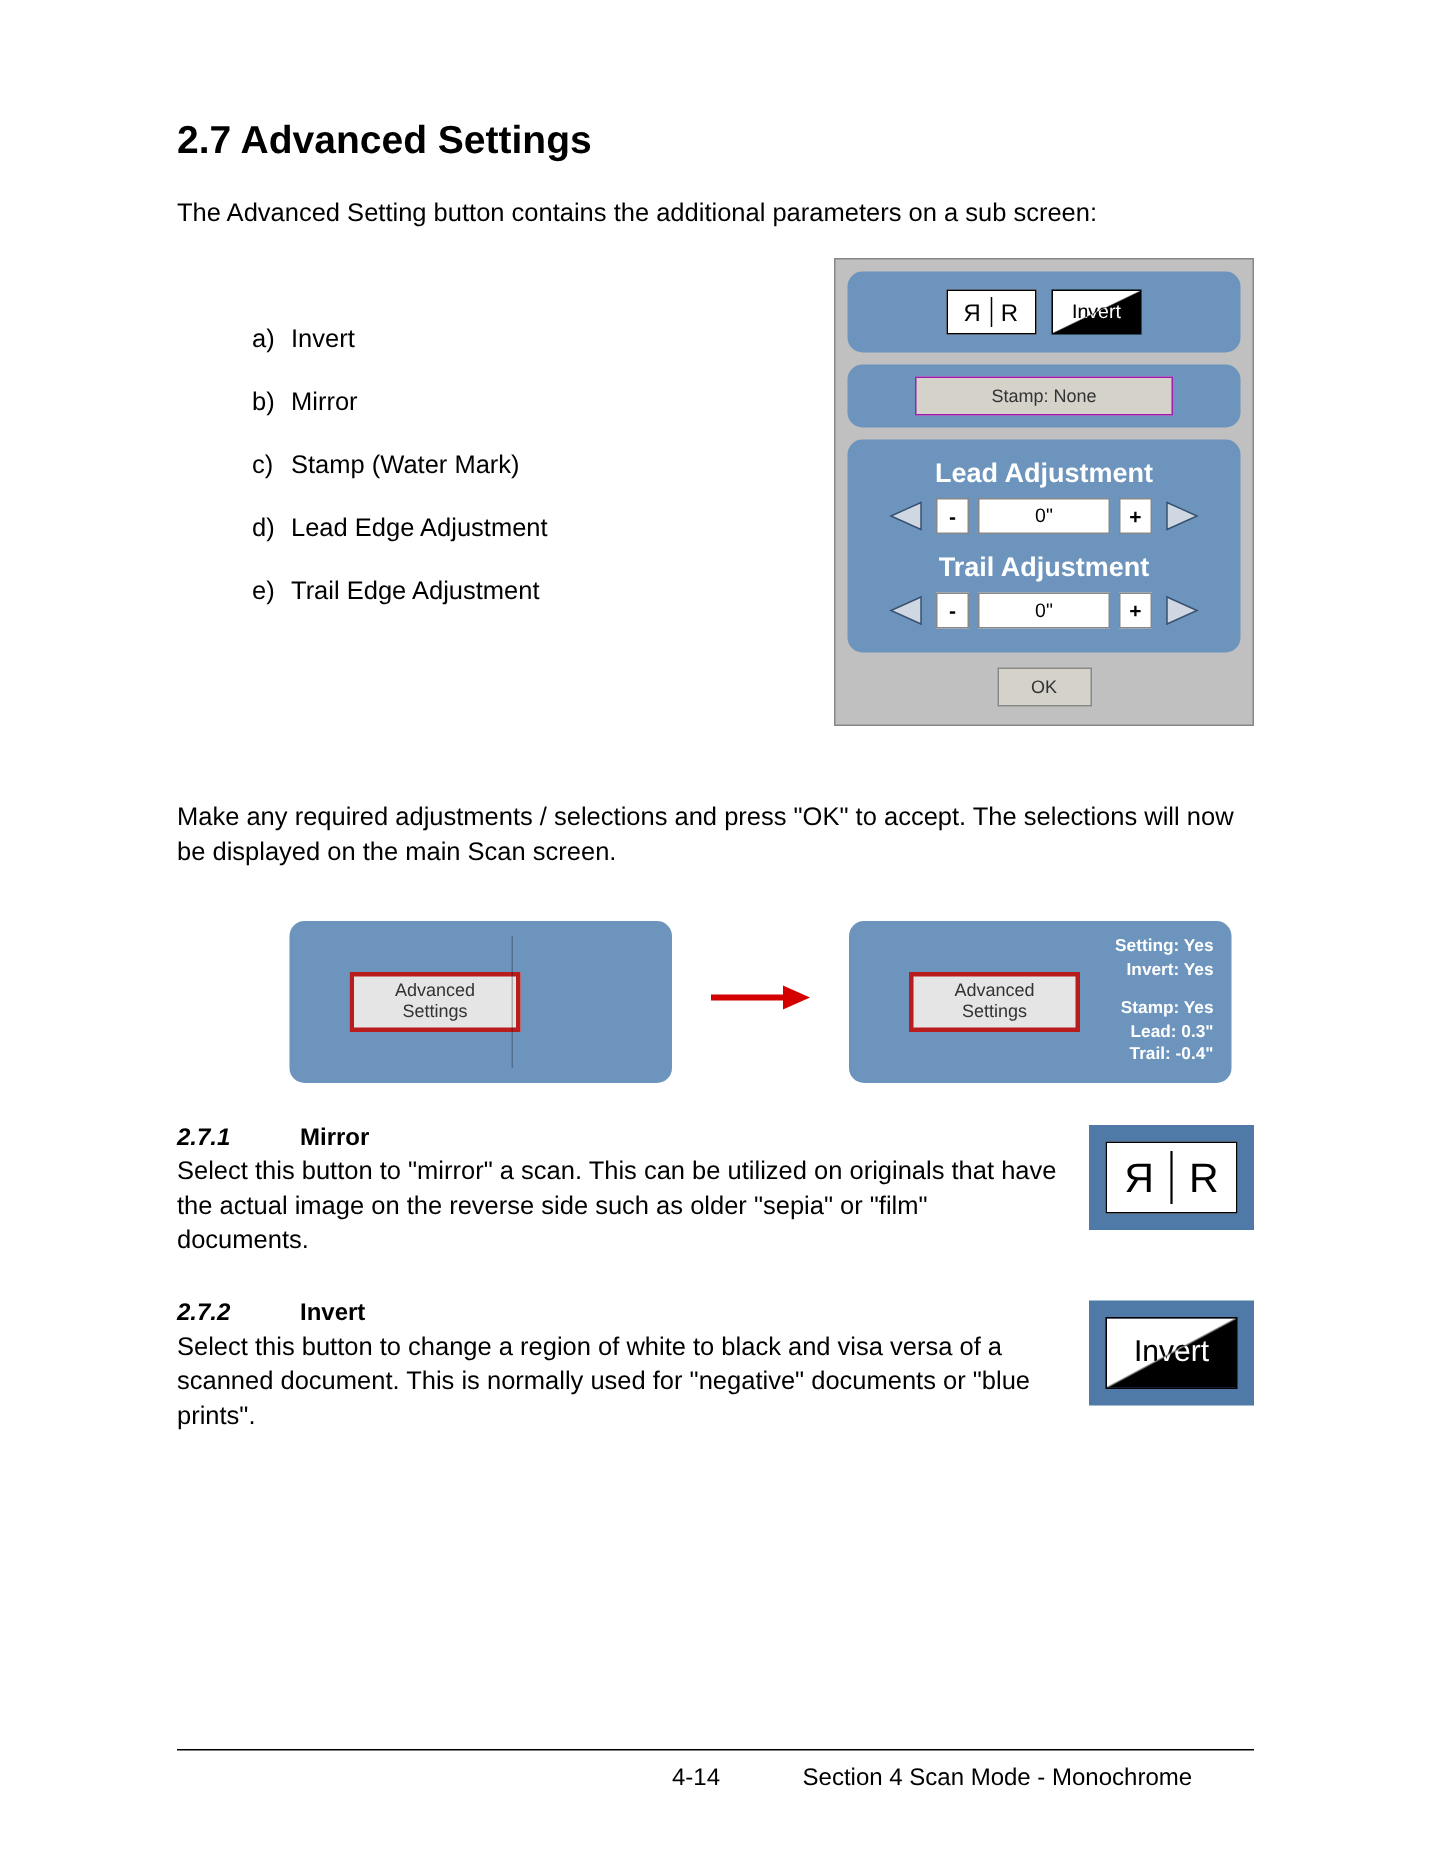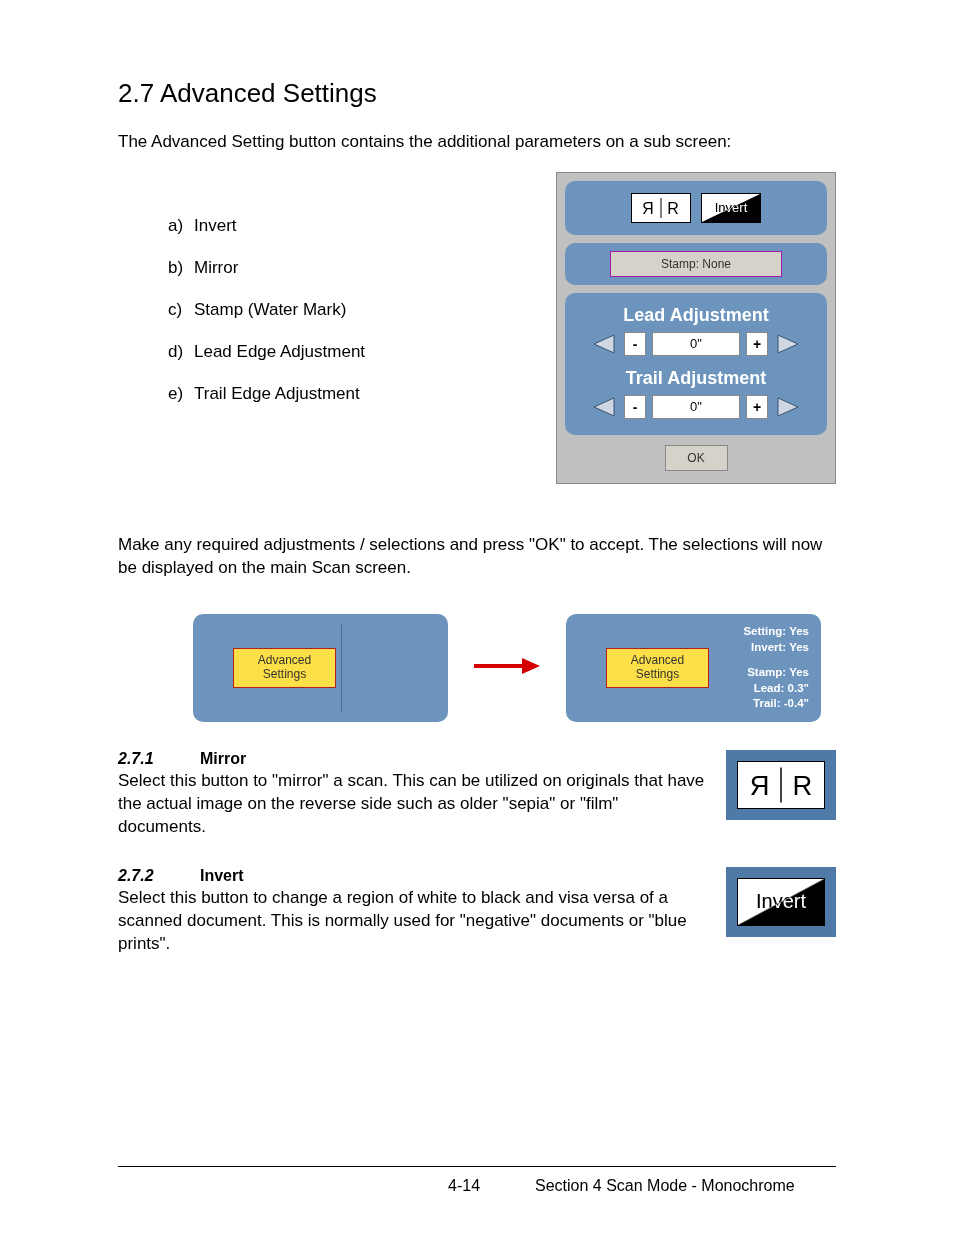--- a/index.html
+++ b/index.html
@@ -11,21 +11,21 @@
     width: 954px;
     height: 1235px;
     position: relative;
     color: #000;
   }
   .page {
     padding: 78px 118px 0 118px;
   }
   h1 {
     font-size: 26px;
-    font-weight: normal;
+    font-weight: bold;
     margin: 0 0 22px 0;
   }
   .intro {
     font-size: 17px;
     margin: 0 0 22px 0;
     line-height: 1.35;
   }
   .top-row {
     display: flex;
     align-items: flex-start;
@@ -180,23 +180,23 @@
     position: relative;
   }
   .result-panel .divider {
     position: absolute;
     top: 10px; bottom: 10px;
     left: 148px;
     width: 1px;
     background: rgba(0,0,0,0.25);
   }
   .adv-btn {
-    width: 103px; height: 40px;
-    background: #fde047;
-    border: 1px solid #b91c1c;
+    width: 114px; height: 40px;
+    background: #e5e5e5;
+    border: 3px solid #b91c1c;
     font-size: 12px;
     color: #333;
     display:flex;flex-direction:column;align-items:center;justify-content:center;
     line-height: 1.15;
     margin-left: 30px;
   }
   .status-col {
     margin-left: auto;
     color: #fff;
     font-size: 11.5px;

